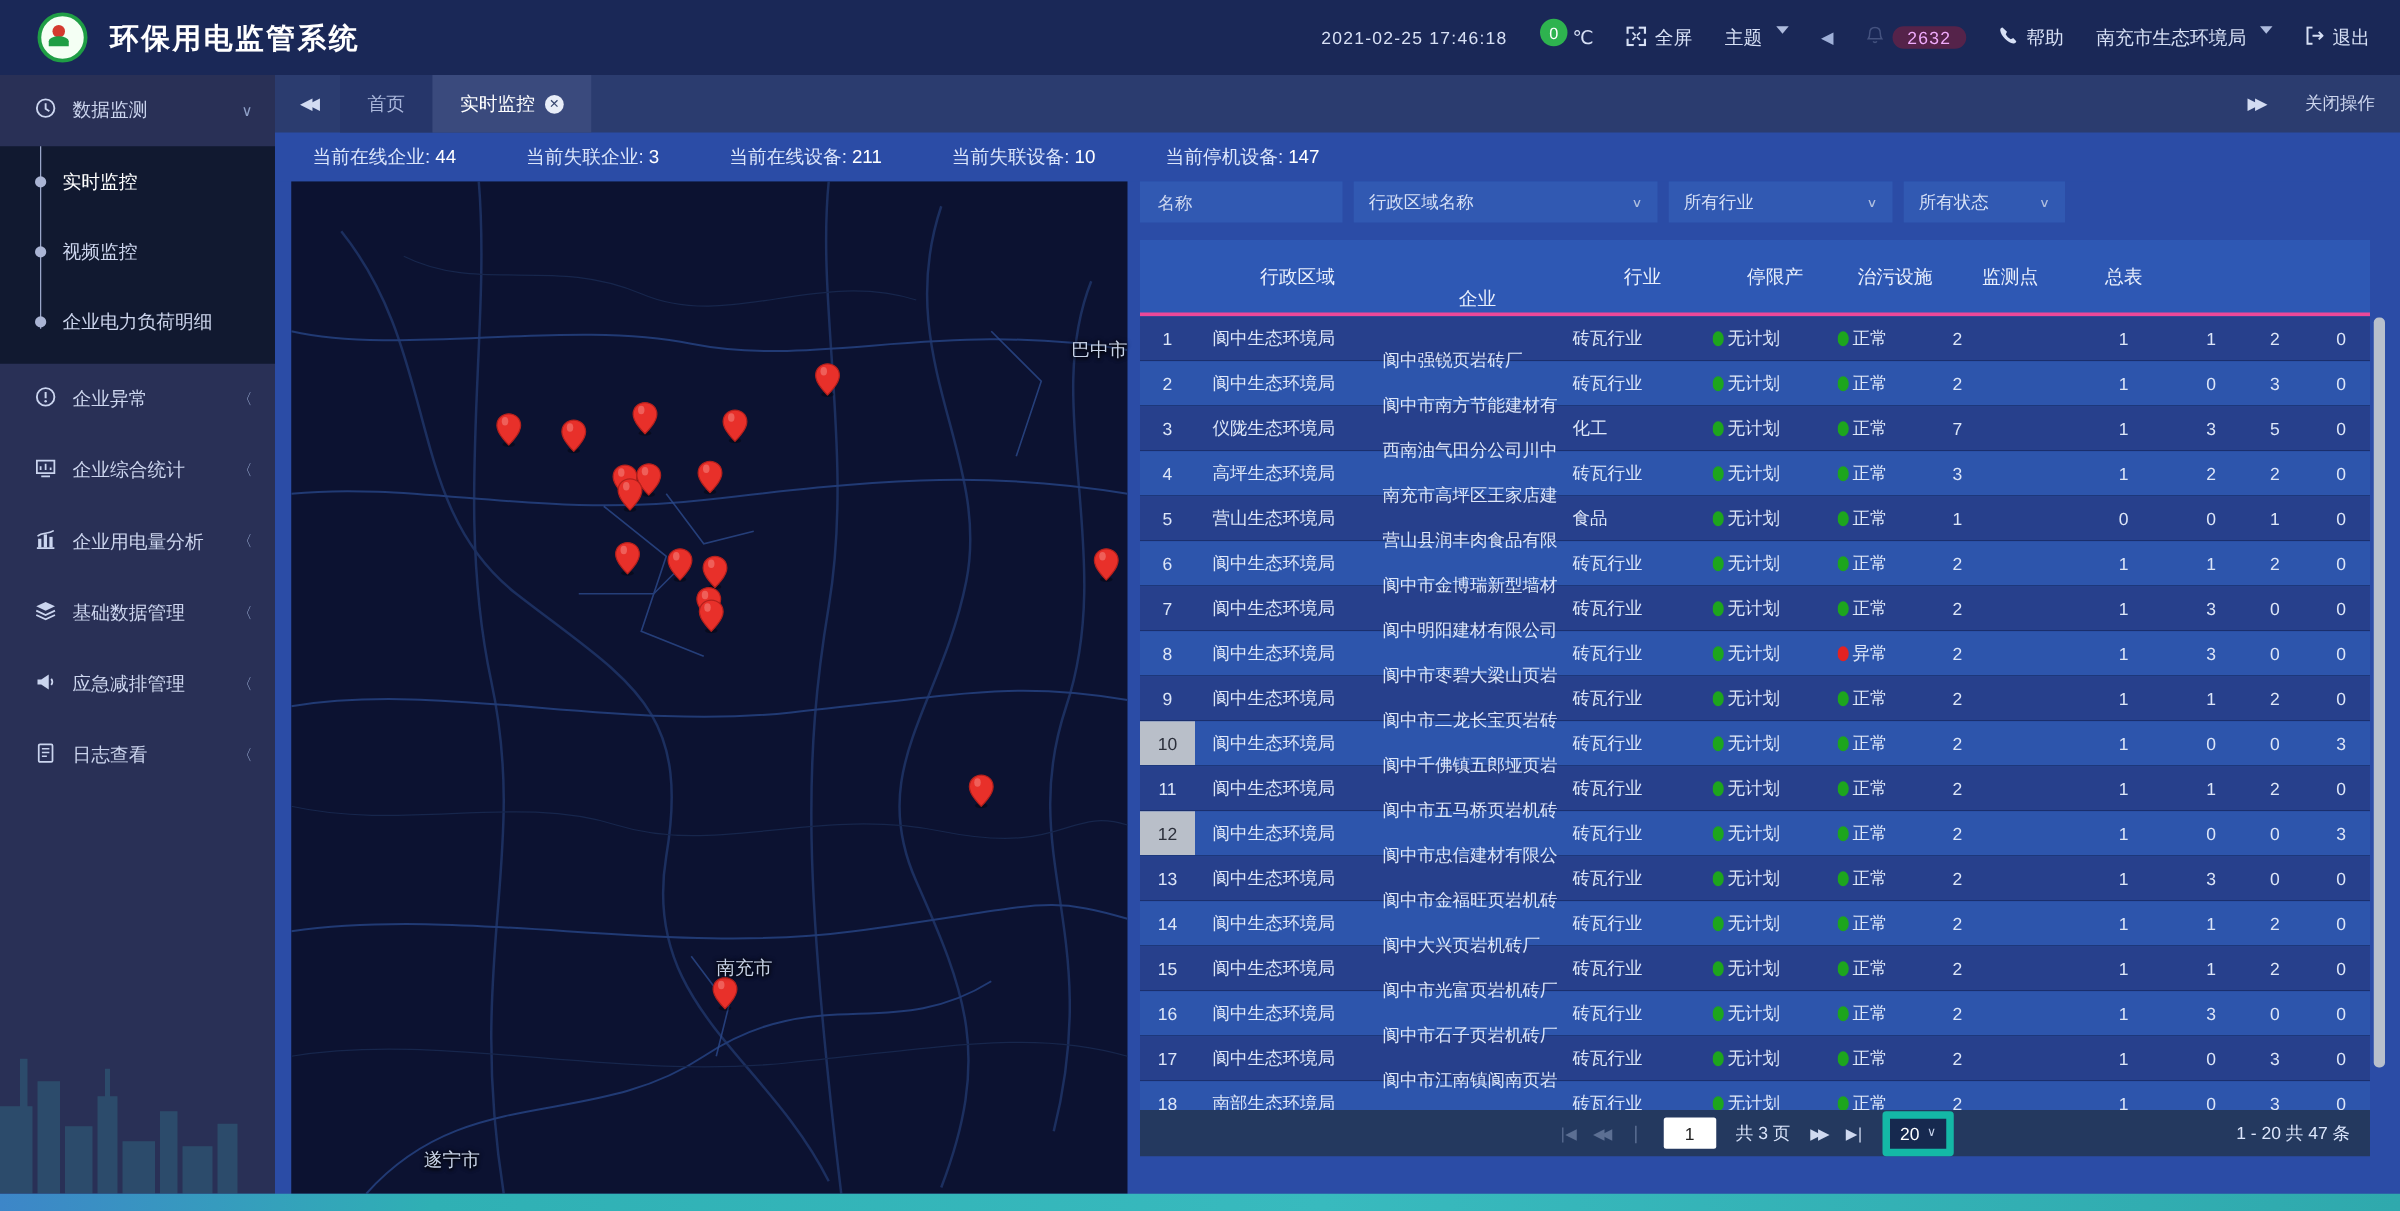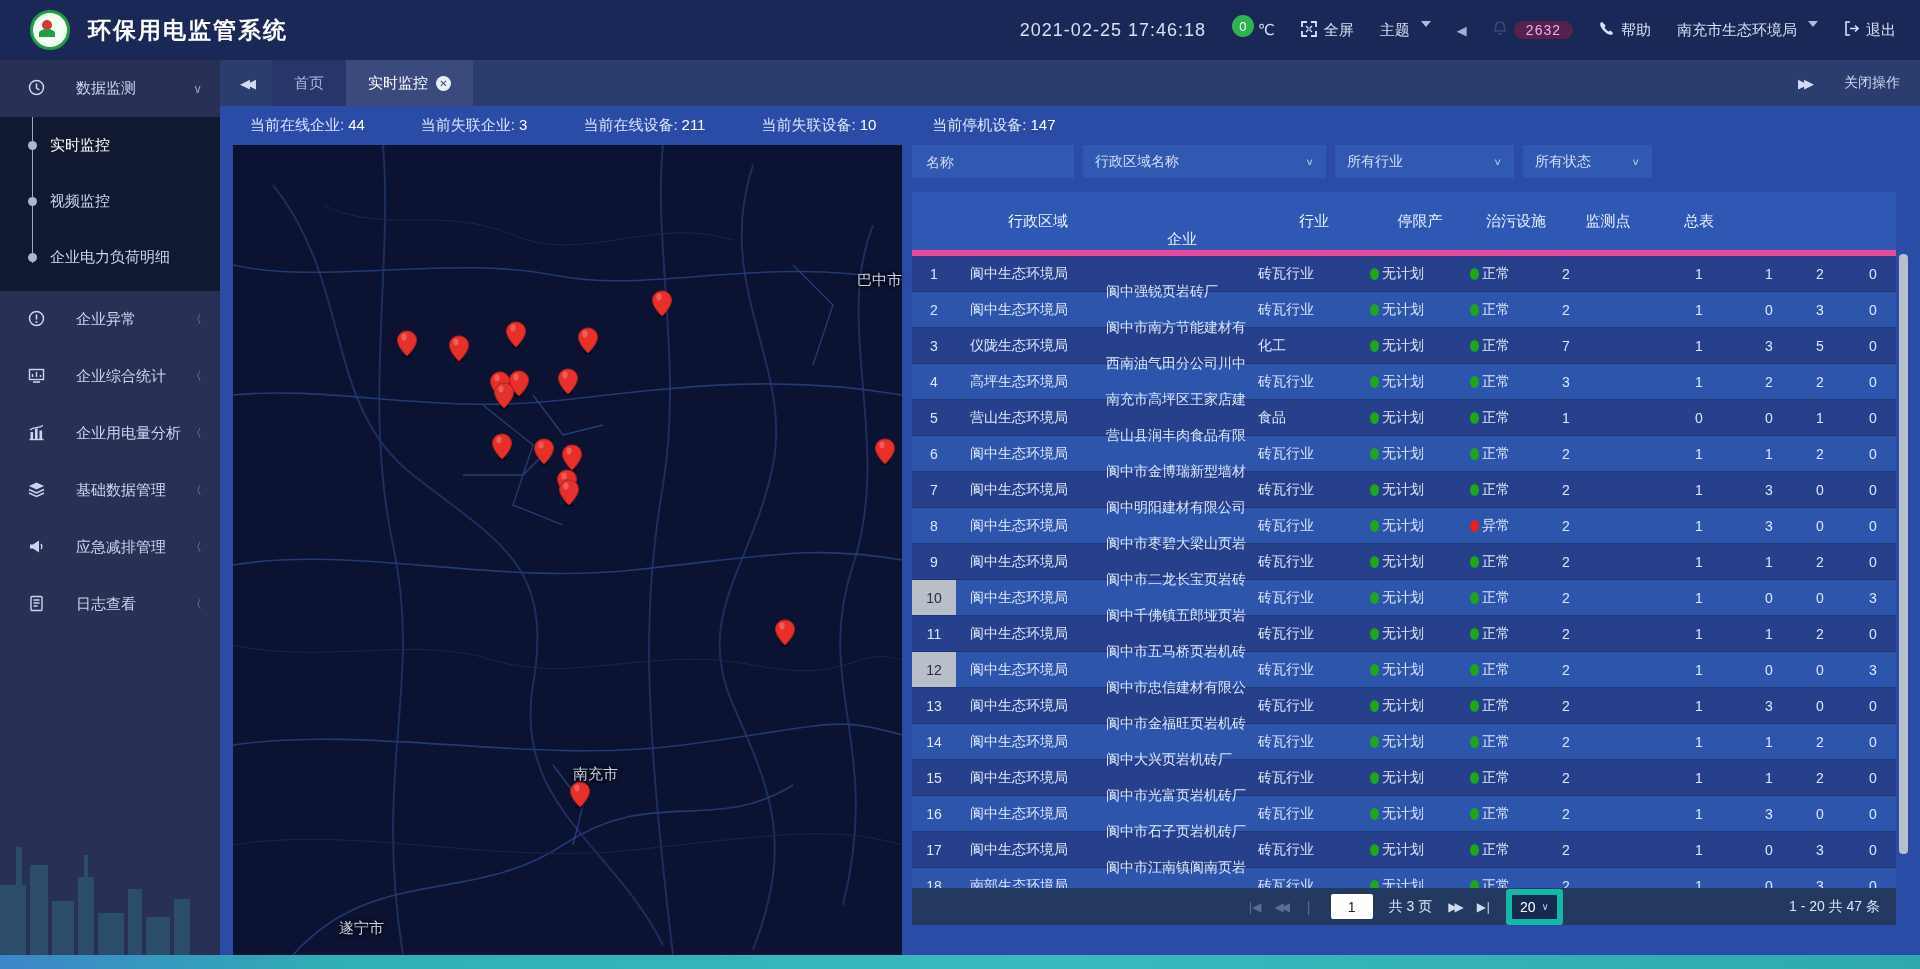--- a/index.html
+++ b/index.html
@@ -8,31 +8,31 @@
     font-family:"Liberation Sans","DejaVu Sans",sans-serif;
     background:#2b4ca6;color:#e2ebff;
   }
   
   .top-header{position:absolute;top:0;left:0;width:1920px;height:60px;background:#1a2857;display:flex;align-items:center;z-index:30;}
   .logo{width:34px;height:34px;border-radius:50%;background:#f4fff4;border:3px solid #1f9e45;margin-left:30px;position:relative;flex:0 0 auto;}
   .logo:before{content:"";position:absolute;left:9px;top:7px;width:10px;height:10px;border-radius:50%;background:#d43a2f;}
   .logo:after{content:"";position:absolute;left:6px;top:16px;width:16px;height:8px;border-radius:50% 50% 0 0;background:#1f9e45;}
   .app-title{font-size:23px;font-weight:bold;color:#ffffff;letter-spacing:2px;margin-left:18px;}
   .header-right{margin-left:auto;display:flex;align-items:center;gap:26px;padding-right:24px;font-size:15px;color:#d7e0f5;}
-  .hdr-datetime{font-size:18px;letter-spacing:1px;}
+  .hdr-datetime{font-size:14px;letter-spacing:1px;}
   .temp-wrap{display:flex;align-items:flex-start;gap:4px;}
   .temp-circle{width:22px;height:22px;border-radius:50%;background:#2eb34f;color:#fff;font-size:13px;display:flex;align-items:center;justify-content:center;margin-top:-6px;}
   .hdr-item{display:flex;align-items:flex-start;gap:7px;cursor:pointer;white-space:nowrap;}
   .hdr-item svg{display:block;}
   .caret-down{width:0;height:0;border-left:5px solid transparent;border-right:5px solid transparent;border-top:6px solid #aebbdd;display:inline-block;margin-left:4px;}
   .badge-pill{background:#55234a;color:#f0abfc;border-radius:10px;padding:1px 12px;font-size:14px;letter-spacing:1px;}
   .muted-speaker{color:#9fb0d8;font-size:13px;}
   
   .sidebar{position:absolute;top:60px;left:0;width:220px;height:895px;background:#293056;z-index:20;overflow:hidden;}
-  .side-item{height:50px;display:flex;align-items:center;color:#ccd5ee;font-size:15px;cursor:pointer;position:relative;padding-left:28px;gap:31px;}
+  .side-item{height:50px;display:flex;align-items:center;color:#ccd5ee;font-size:15px;cursor:pointer;position:relative;padding-left:28px;gap:13px;}
   .side-item .chev{position:absolute;right:18px;color:#8fa0c8;font-size:12px;}
   .side-group{height:57px;}
   .submenu{background:#111930;position:relative;padding:0;}
   .submenu-item{height:56px;display:flex;align-items:center;padding-left:50px;color:#cdd6ee;font-size:15px;cursor:pointer;position:relative;}
   .submenu-item.active{color:#ffffff;}
   .submenu-rail{position:absolute;left:32px;top:0;bottom:28px;width:1px;background:#9aa6c9;}
   .submenu-dot{position:absolute;left:28px;width:9px;height:9px;border-radius:50%;background:#aab4d4;}
   .city-silhouette{position:absolute;left:0;bottom:0;width:220px;height:130px;opacity:.55;}
   
   .tabbar{position:absolute;top:60px;left:220px;width:1700px;height:46px;background:#2b3c6f;display:flex;align-items:stretch;z-index:25;}
@@ -54,21 +54,21 @@
   .right-panel{position:absolute;top:145px;left:912px;width:996px;height:810px;z-index:6;}
   .filter-row{display:flex;gap:9px;height:33px;}
   .f-box{background:#3159b2;height:33px;box-sizing:border-box;display:flex;align-items:center;color:#d5dff5;font-size:14px;padding:0 12px;position:relative;}
   .f-input{width:162px;}
   .f-input input{background:transparent;border:none;outline:none;color:#bef264;font-size:14px;width:100%;font-family:inherit;}
   .f-input input::placeholder{color:#cfd9f0;opacity:1;}
   .f-select{cursor:pointer;justify-content:space-between;}
   .f-select .sel-chev{color:#aebedf;font-size:12px;transform:scaleY(.8);margin-left:14px;}
   
   .table-wrap{position:absolute;top:47px;left:0;width:996px;}
-  .thead{background:#2e58b4;height:58px;display:flex;border-bottom:6px solid #ec4899;color:#e9effc;font-size:15px;width:984px;}
+  .thead{background:#2e58b4;height:58px;display:flex;border-bottom:3px solid #ec4899;color:#e9effc;font-size:15px;width:984px;}
   .th{display:flex;align-items:center;justify-content:center;}
   .th-group{flex-direction:column;justify-content:center;}
   .th-group .g-label{font-style:italic;font-weight:bold;height:26px;display:flex;align-items:flex-end;}
   .g-subs{display:flex;height:28px;}
   .g-subs span{display:flex;align-items:center;justify-content:center;}
   .rows-clip{height:638px;overflow:hidden;width:984px;position:relative;}
   .trow{display:flex;height:36px;align-items:center;font-size:14px;color:#dde6f8;border-bottom:1px solid rgba(16,32,84,.55);box-sizing:border-box;cursor:pointer;}
   .trow.odd{background:#27408c;}
   .trow.even{background:#2d55ac;}
   .td{overflow:hidden;white-space:nowrap;}

